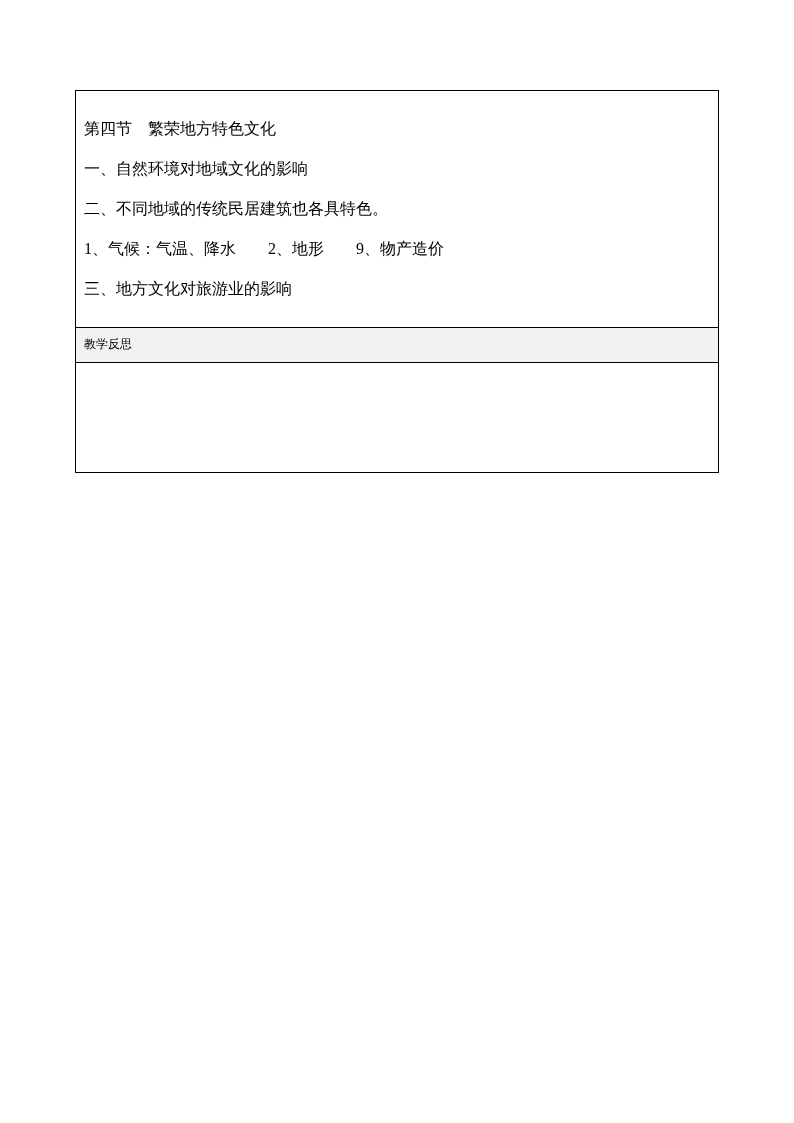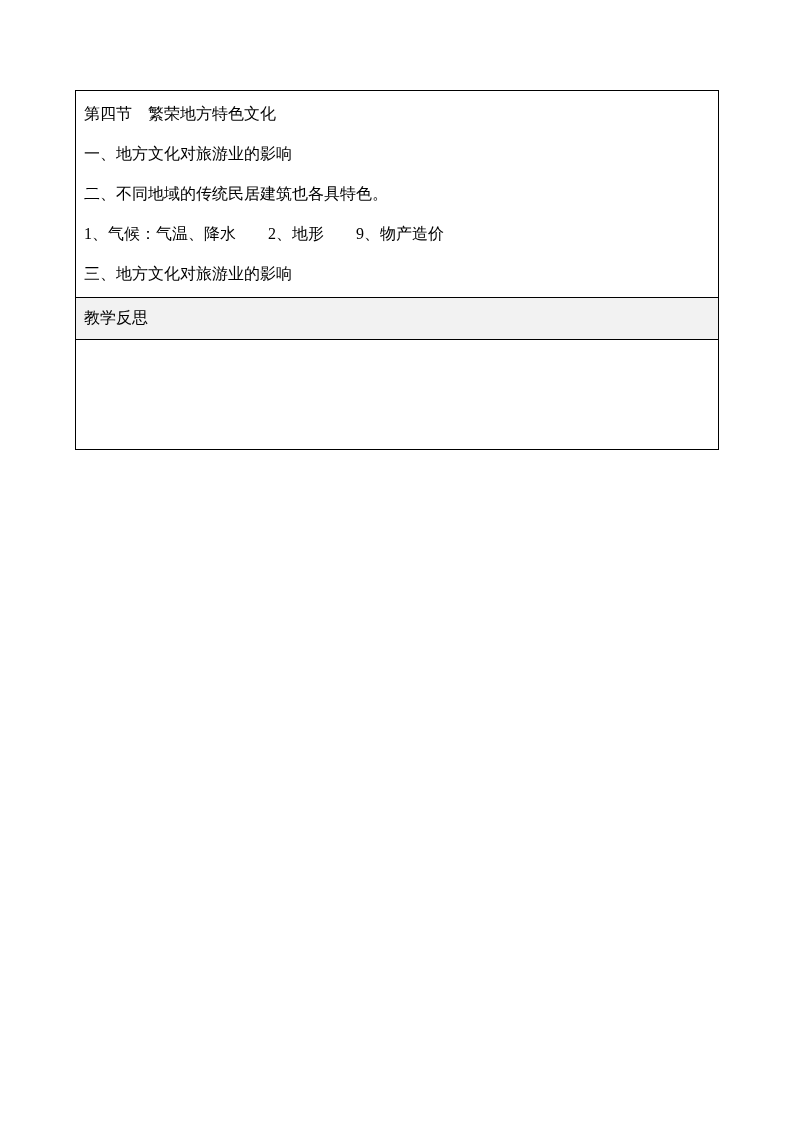--- a/index.html
+++ b/index.html
@@ -14,52 +14,52 @@
       font-family: "SimSun", "宋体", serif;
       padding: 90px 75px;
     }
     .document-table {
       width: 100%;
       border-collapse: collapse;
       border: 1px solid #000;
     }
     .content-cell {
       border: 1px solid #000;
-      padding: 3px 8px;
+      padding: 18px 8px;
       vertical-align: top;
       font-size: 16px;
       line-height: 2.5;
       color: #000;
     }
     .reflection-header-cell {
       border: 1px solid #000;
       background: #f2f2f2;
       padding: 6px 8px;
-      font-size: 16px;
+      font-size: 12px;
       color: #000;
       line-height: 1.8;
     }
     .reflection-body-cell {
       border: 1px solid #000;
       padding: 10px 8px;
       height: 110px;
     }
     .content-line {
       display: block;
     }
   </style>
 </head>
 <body>
 
 <table class="document-table">
   <tbody>
       <tr>
     <td class="content-cell">
       <span class="content-line">第四节 繁荣地方特色文化</span>
-      <span class="content-line">一、地方文化对旅游业的影响</span>
+      <span class="content-line">一、自然环境对地域文化的影响</span>
       <span class="content-line">二、不同地域的传统民居建筑也各具特色。</span>
       <span class="content-line">1、气候：气温、降水  2、地形  9、物产造价</span>
       <span class="content-line">三、地方文化对旅游业的影响</span>
     </td>
   </tr>
   <tr>
     <td class="reflection-header-cell">教学反思</td>
   </tr>
   <tr>
     <td class="reflection-body-cell"></td>

